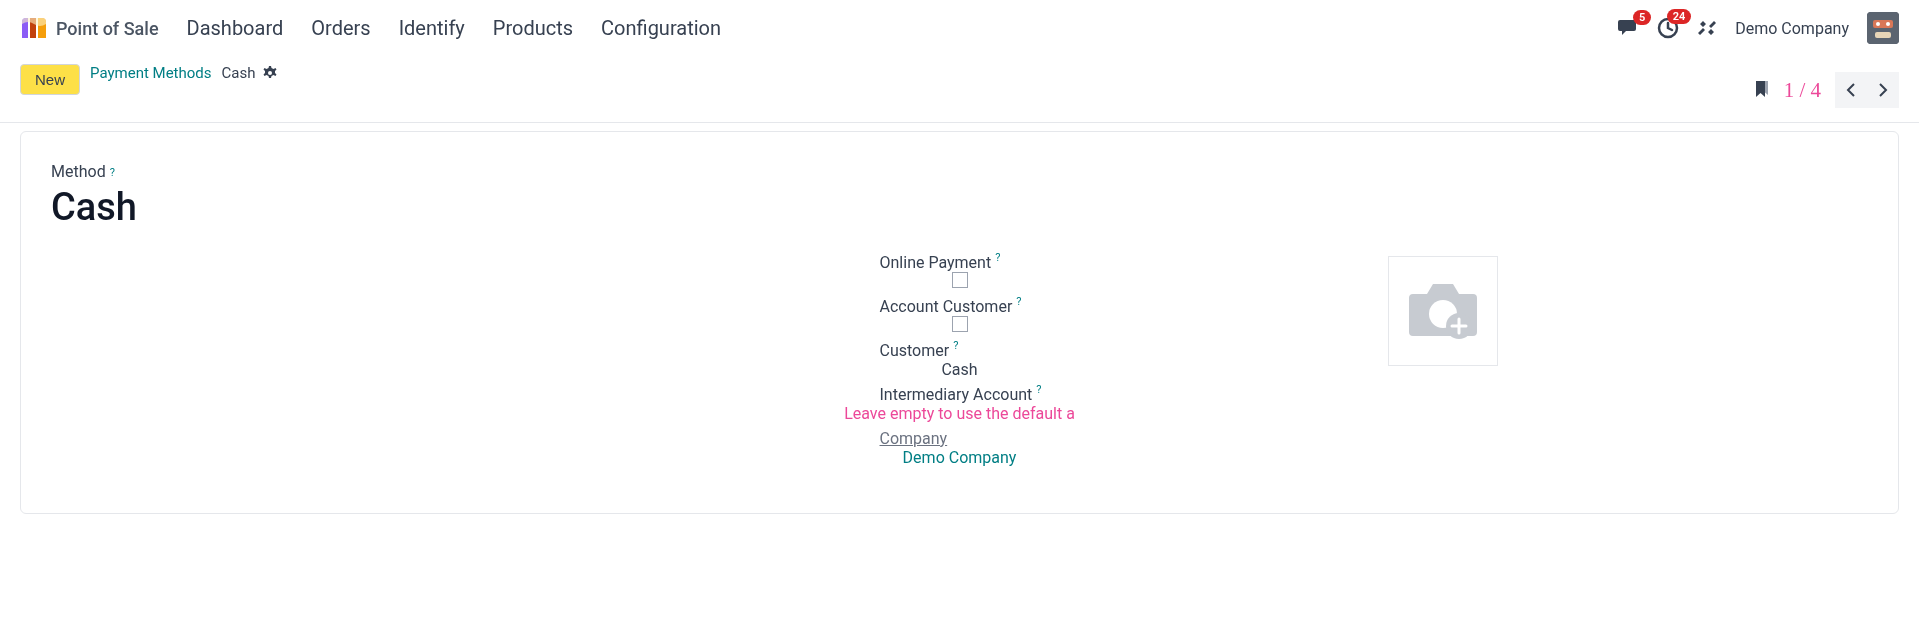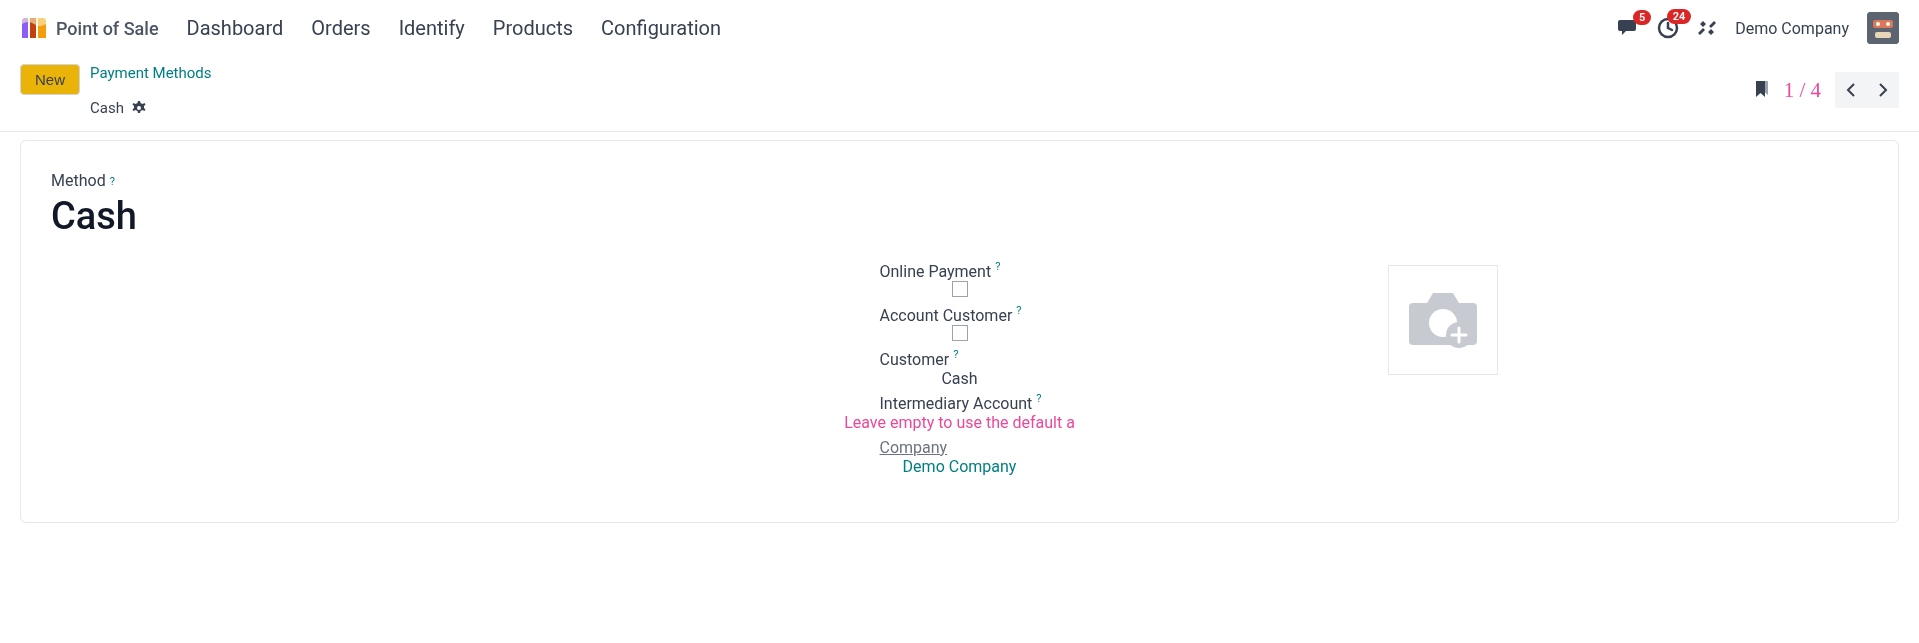--- a/index.html
+++ b/index.html
@@ -84,32 +84,32 @@
     }
     
     .subheader {
       display: flex;
       align-items: flex-start;
       padding: 8px 20px 14px 20px;
       border-bottom: 1px solid #e5e7eb;
     }
     .new-btn {
       border: 1px solid #d1d5db;
-      background: #eab308;
+      background: #fde047;
       padding: 6px 14px;
       border-radius: 4px;
       font-size: 15px;
       color: #374151;
       cursor: pointer;
       margin-right: 10px;
     }
     .breadcrumb-area {
       display: flex;
-      flex-direction: column;
-      gap: 17px;
+      flex-direction: row;
+      gap: 10px;
     }
     .breadcrumb-link {
       color: #017e84;
       font-size: 15px;
       cursor: pointer;
     }
     .breadcrumb-current {
       display: flex;
       align-items: center;
       gap: 8px;

